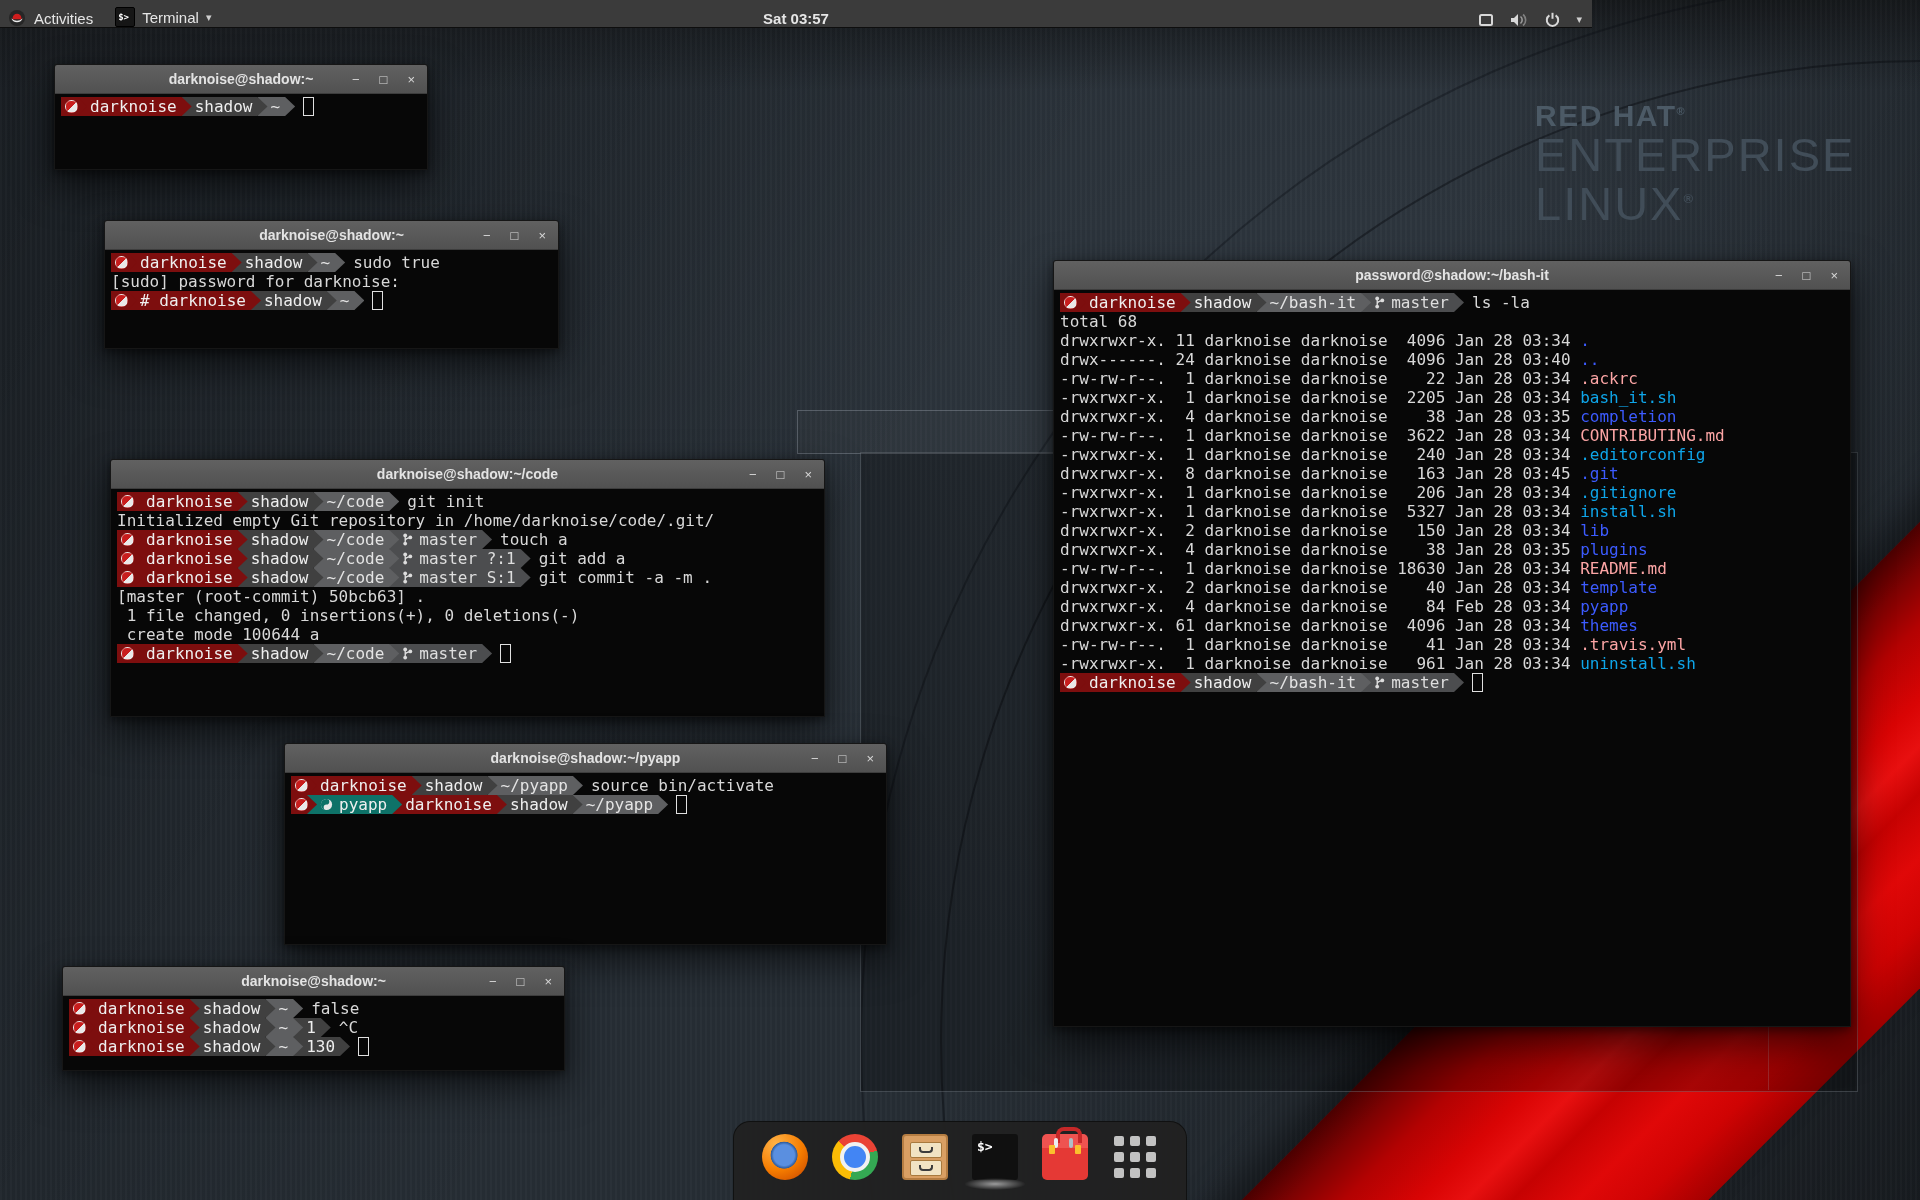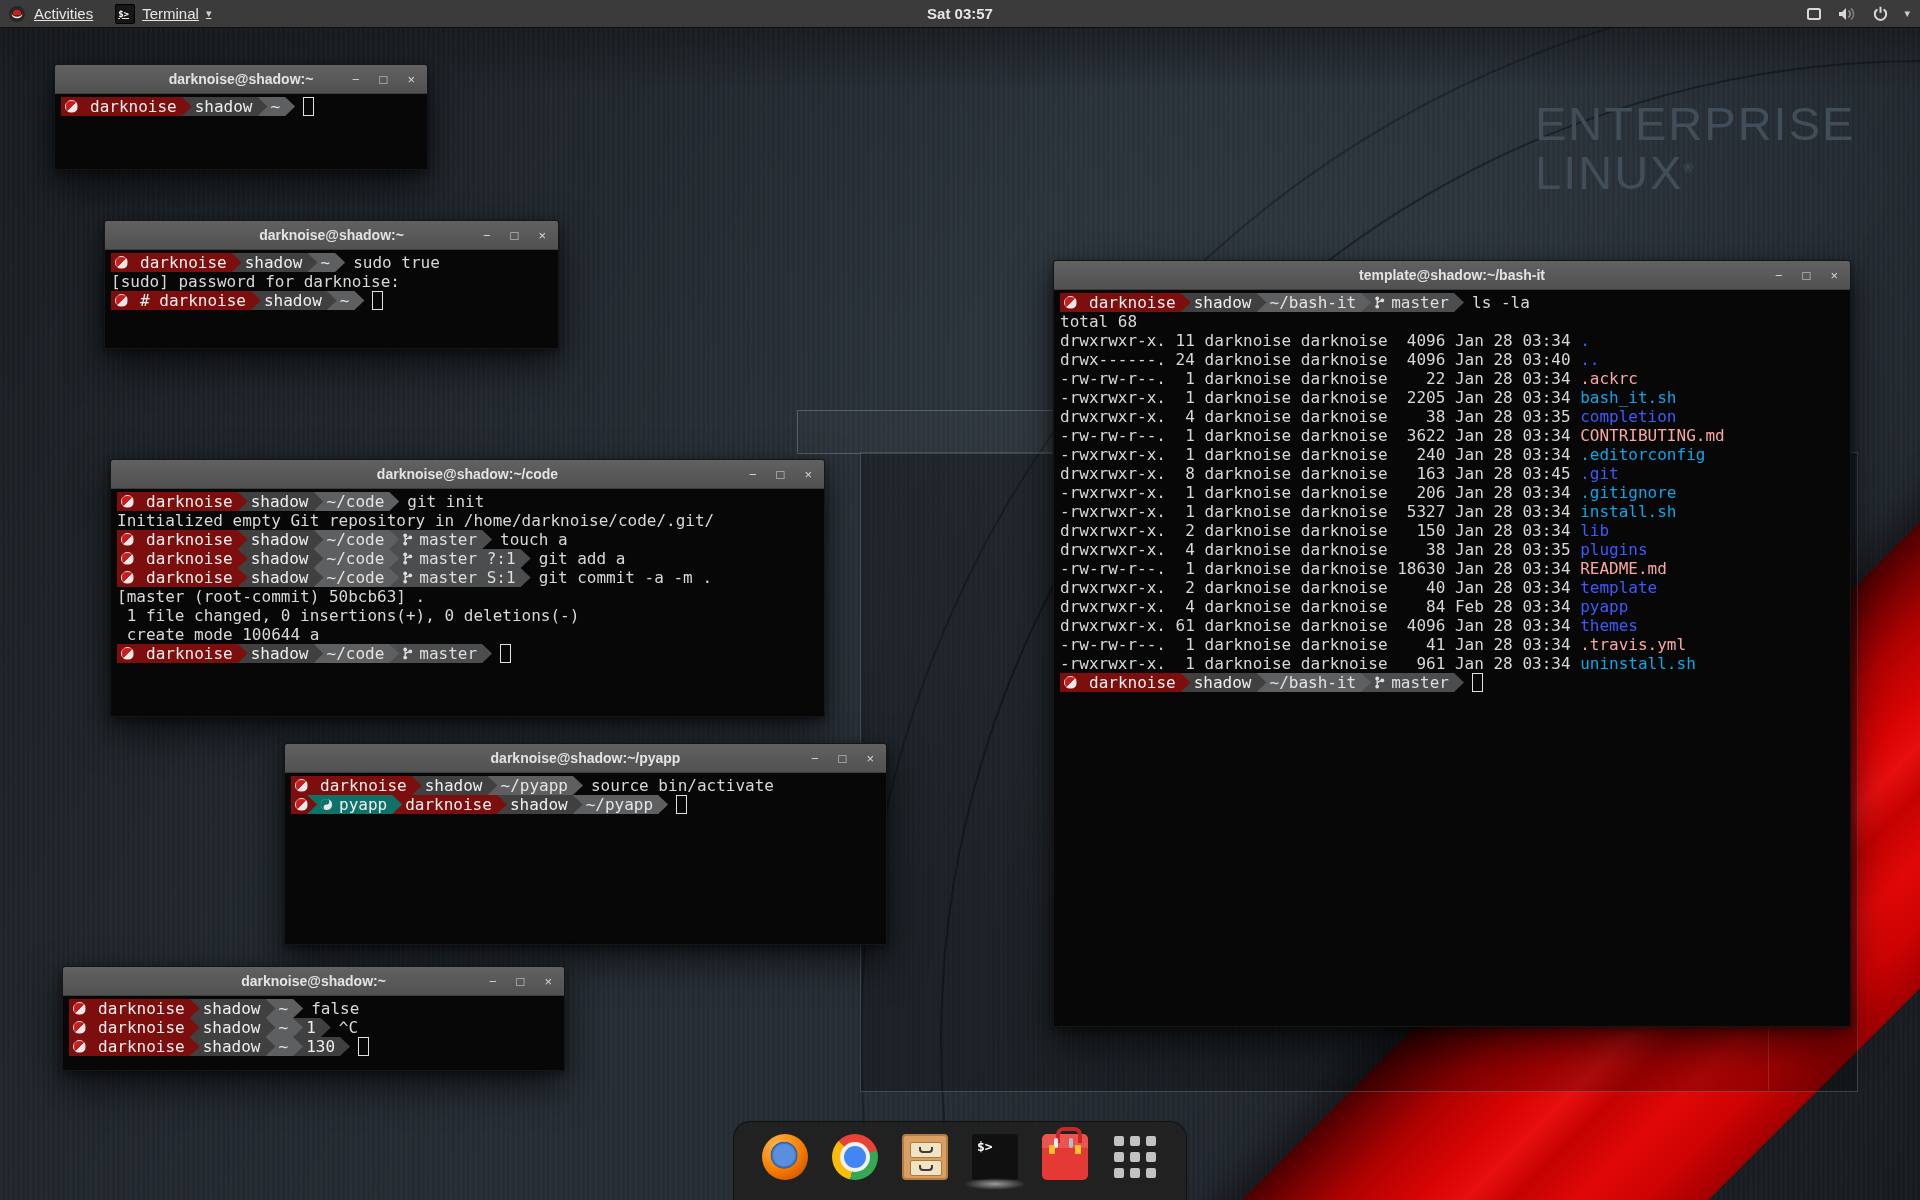--- a/index.html
+++ b/index.html
@@ -27,22 +27,22 @@
   .wp-rect{position:absolute;left:860px;top:452px;width:996px;height:638px;
     border:1px solid rgba(165,175,185,.28);background:rgba(0,0,0,.25);}
   .wp-rect2{position:absolute;left:797px;top:452px;width:971px;height:638px;
     border-right:1px solid rgba(165,175,185,.22);}
   
   .brand{position:absolute;left:1535px;top:100px;color:#47545f;line-height:1.04;user-select:none;}
   .brand .r1{font-size:30px;font-weight:bold;letter-spacing:1.5px;color:#4c5a66;}
   .brand sup{font-size:11px;font-weight:bold;}
   .brand .r2,.brand .r3{font-size:47px;font-weight:300;letter-spacing:2px;color:#414d58;}
   
-  .topbar{position:absolute;left:0;top:0;width:1920px;height:27px;background:#3b3b3b;
-    border-bottom:1px solid #0e0e0e;display:flex;align-items:center;color:#e6e6e6;font-size:15px;z-index:50;text-decoration:underline;}
+  .topbar{position:absolute;left:0;top:0;width:1592px;height:27px;background:#3b3b3b;
+    border-bottom:1px solid #0e0e0e;display:flex;align-items:flex-end;color:#e6e6e6;font-size:15px;z-index:50;}
   .tb-left{display:flex;align-items:center;gap:8px;padding-left:8px;}
   .tb-app{display:flex;align-items:center;gap:7px;margin-left:22px;}
   .tb-appicon{width:20px;height:20px;background:#161616;border:1px solid #000;border-radius:2px;
     color:#fff;font:bold 9px/18px "DejaVu Sans Mono",monospace;text-align:left;padding-left:2px;box-sizing:border-box;}
   .tb-clock{position:absolute;left:50%;transform:translateX(-50%);font-weight:600;}
   .tb-right{position:absolute;right:10px;display:flex;align-items:center;gap:16px;}
   .caret{color:#cfcfcf;font-size:11px;}
   
   .twin{position:absolute;border:1px solid #161616;border-radius:3px 3px 0 0;
     box-shadow:0 16px 38px rgba(0,0,0,.6),0 3px 10px rgba(0,0,0,.45);background:#070707;}
@@ -111,20 +111,21 @@
 <div class="screen">
 
   <div class="wp-circ wp-c1"></div>
   <div class="wp-circ wp-c2"></div>
   <div class="red-band"></div>
   <div class="wp-bar"></div>
   <div class="wp-rect"></div>
   <div class="wp-rect2"></div>
 
   <div class="brand">
+    <div class="r1"><span>RED HAT</span><sup>®</sup></div>
     <div class="r2">ENTERPRISE</div>
     <div class="r3"><span>LINUX</span><sup style="font-size:13px;">®</sup></div>
   </div>
 
   <div class="topbar">
     <div class="tb-left">
       <svg width="18" height="18">
         <circle cx="9" cy="9" r="8" fill="#262626"></circle>
         <path d="M4.6 9.2 a4.4 4.4 0 0 1 8.8 0 l-0.4 1 h-8 z" fill="#cf1d1d"></path>
         <path d="M3.4 9.6 q5.6 4.4 11.2 0 q-1.2 3.6 -5.6 3.6 t-5.6 -3.6z" fill="#ececec"></path>
@@ -250,21 +251,21 @@
         </div>
       </div>
       <div class="tbody">
         <div class="term-line"><span class="seg lead bg-dred" style="z-index: 60;"><span class="minihat"></span></span><span class="seg bg-dred" style="z-index: 50;"><span>darknoise</span></span><span class="seg bg-red" style="z-index: 49;"><span>shadow</span></span><span class="seg bg-gray" style="z-index: 48;"><span>~</span></span><span class="cmd">false</span></div>
         <div class="term-line"><span class="seg lead bg-dred" style="z-index: 60;"><span class="minihat"></span></span><span class="seg bg-dred" style="z-index: 50;"><span>darknoise</span></span><span class="seg bg-red" style="z-index: 49;"><span>shadow</span></span><span class="seg bg-gray" style="z-index: 48;"><span>~</span></span><span class="seg bg-red" style="z-index: 47;"><span>1</span></span><span class="cmd">^C</span></div>
         <div class="term-line"><span class="seg lead bg-dred" style="z-index: 60;"><span class="minihat"></span></span><span class="seg bg-dred" style="z-index: 50;"><span>darknoise</span></span><span class="seg bg-red" style="z-index: 49;"><span>shadow</span></span><span class="seg bg-gray" style="z-index: 48;"><span>~</span></span><span class="seg bg-red" style="z-index: 47;"><span>130</span></span><span class="cursor"></span></div>
       </div>
     </div>
   <div class="twin" style="left:1053px;top:260px;width:796px;height:765px;">
       <div class="tbar">
-        <div class="ttl">template@shadow:~/bash-it</div>
+        <div class="ttl">password@shadow:~/bash-it</div>
         <div class="wbtns">
           <span class="wbtn">−</span>
           <span class="wbtn">□</span>
           <span class="wbtn">×</span>
         </div>
       </div>
       <div class="tbody">
         <div class="term-line"><span class="seg lead bg-dred" style="z-index: 60;"><span class="minihat"></span></span><span class="seg bg-dred" style="z-index: 50;"><span>darknoise</span></span><span class="seg bg-red" style="z-index: 49;"><span>shadow</span></span><span class="seg bg-gray" style="z-index: 48;"><span>~/bash-it</span></span><span class="seg bg-dgray" style="z-index: 47;"><span class="gicon"><svg width="11" height="15">
                 <circle cx="3.2" cy="3.4" r="1.9" fill="#ddd"></circle>
                 <circle cx="3.2" cy="11.6" r="1.9" fill="#ddd"></circle>

